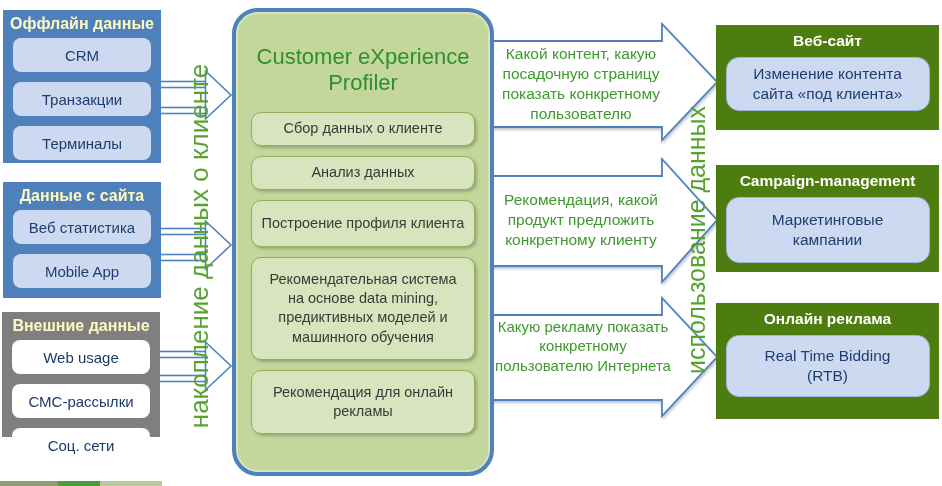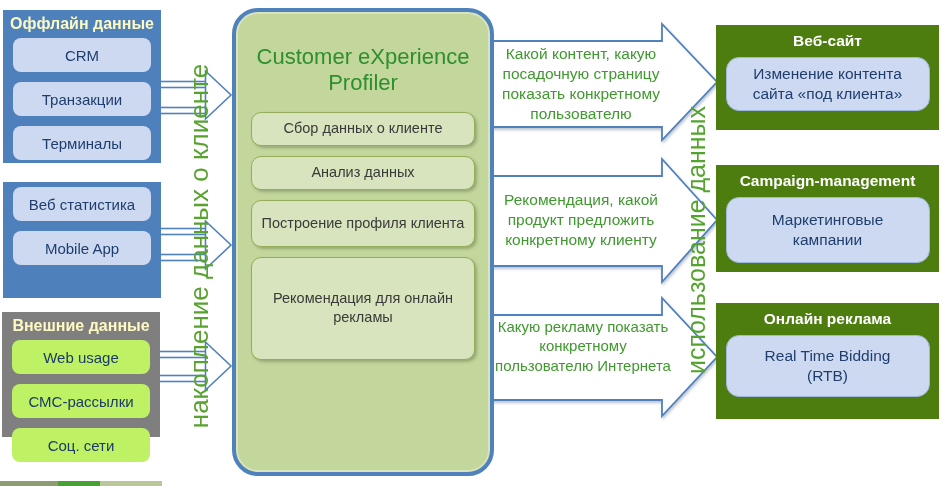--- a/index.html
+++ b/index.html
@@ -11,21 +11,21 @@
   #arrows{position:absolute;left:0;top:0;z-index:1;}
   
   .src-group{position:absolute;left:3px;width:158px;box-sizing:border-box;z-index:2;}
   .src-group.blue{background:#4e80bc;}
   .src-group.gray{background:#7f7f7f;}
   .src-header{padding-top:5px;font-size:16px;font-weight:bold;color:#fef9c3;text-align:center;}
   .src-items{display:flex;flex-direction:column;gap:10px;padding:5px 10px 0 10px;}
   .src-item{height:34px;border-radius:8px;display:flex;align-items:center;justify-content:center;
     font-size:15px;color:#1f3e6e;}
   .blue .src-item{background:#ccd9f1;}
-  .gray .src-item{background:#bef264;color:#1d3a66;}
+  .gray .src-item{background:#ffffff;color:#1d3a66;}
   #group-offline{top:10px;height:153px;}
   #group-site{top:182px;height:116px;}
   #group-external{top:312px;height:125px;left:2px;}
   
   #center-box{position:absolute;left:232px;top:8px;width:262px;height:468px;box-sizing:border-box;
     background:#c3d69b;border:4px solid #4f81bd;border-radius:26px;z-index:2;
     box-shadow:inset 0 0 0 2px rgba(255,255,255,.35);padding:24px 15px;}
   #center-title{margin:8px 0 16px 0;text-align:center;font-size:22px;line-height:1.18;color:#2e8f2e;}
   #center-steps{display:flex;flex-direction:column;gap:10px;}
   .step{background:#d7e4bd;border:1.4px solid #96ae5b;border-radius:10px;color:#3a3a3a;
@@ -100,20 +100,21 @@
   <div id="group-offline" class="src-group blue">
     <div class="src-header">Оффлайн данные</div>
     <div class="src-items">
       <div class="src-item">CRM</div>
       <div class="src-item">Транзакции</div>
       <div class="src-item">Терминалы</div>
     </div>
   </div>
 
   <div id="group-site" class="src-group blue">
+    <div class="src-header">Данные с сайта</div>
     <div class="src-items">
       <div class="src-item">Веб статистика</div>
       <div class="src-item">Mobile App</div>
     </div>
   </div>
 
   <div id="group-external" class="src-group gray">
     <div class="src-header">Внешние данные</div>
     <div class="src-items">
       <div class="src-item">Web usage</div>
@@ -121,20 +122,21 @@
       <div class="src-item">Соц. сети</div>
     </div>
   </div>
 
   <div id="center-box">
     <div id="center-title">Customer eXperience Profiler</div>
     <div id="center-steps">
       <div class="step">Сбор данных о клиенте</div>
       <div class="step">Анализ данных</div>
       <div class="step">Построение профиля клиента</div>
+      <div class="step">Рекомендательная система на основе data mining, предиктивных моделей и машинного обучения</div>
       <div class="step">Рекомендация для онлайн рекламы</div>
     </div>
   </div>
 
   <div id="dst-website" class="dst-group">
     <div class="dst-header">Веб-сайт</div>
     <div class="dst-item">Изменение контента сайта «под клиента»</div>
   </div>
 
   <div id="dst-campaign" class="dst-group">

